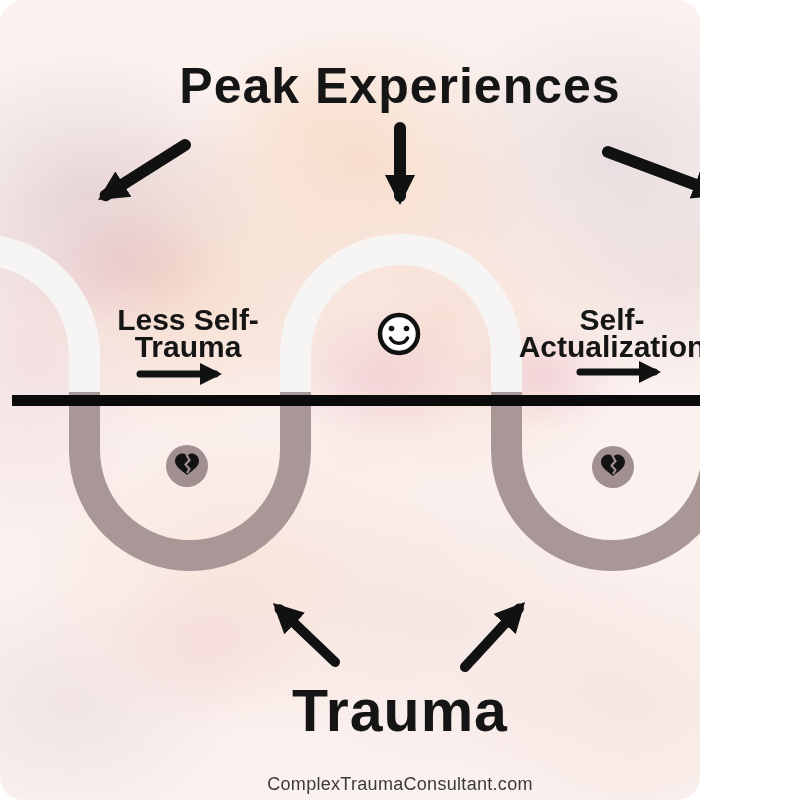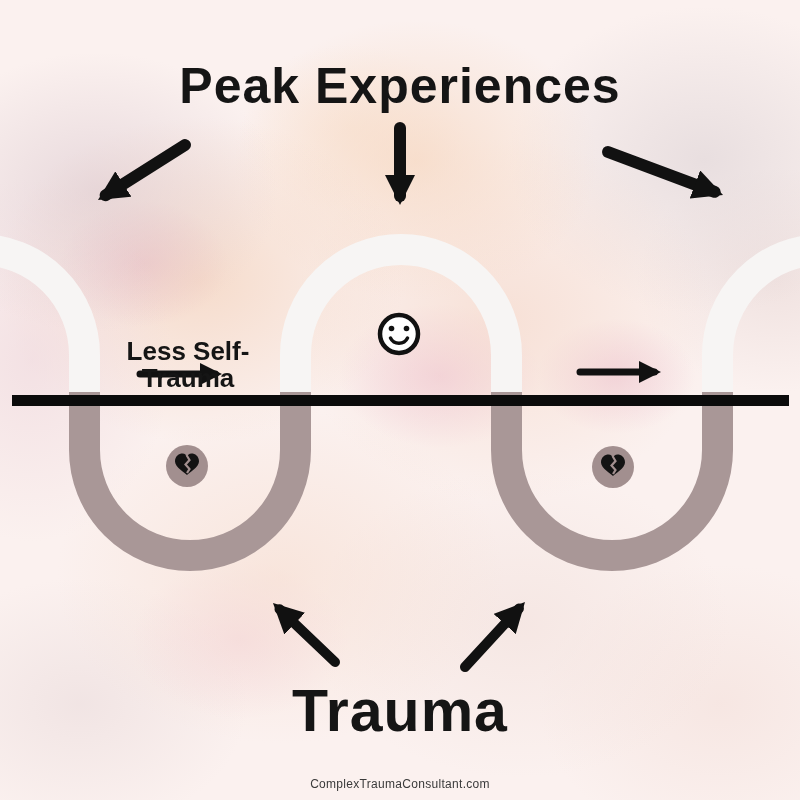--- a/index.html
+++ b/index.html
@@ -1,21 +1,22 @@
 <!DOCTYPE html>
 <html style="--color-text: #151515; --color-line: #0b0b0b; --color-arrow: #111111; --color-peak-arch: #f7f5f4; --color-trough-arch: #a99797; --color-heart-circle: #a28f8f; --color-heart: #131313; --color-watermark-text: #3a3a3a; --color-background-base: #fbf1ef;"><head>
 <meta charset="utf-8">
 <style>
   html,body{margin:0;padding:0;}
   .canvas{
     position:relative;
-    width:800px;height:800px;
+    width:700px;height:800px;
     overflow:hidden;
     font-family:"Liberation Sans", sans-serif;
     background-color:var(--color-background-base,#fbf1ef);
+    border-radius:23px;
   }
   
   .bg{
     position:absolute;inset:0;
     background-image:
       radial-gradient(ellipse 260px 200px at 12% 24%, rgba(216,196,204,0.55), rgba(216,196,204,0) 70%),
       radial-gradient(ellipse 200px 260px at 4% 45%, rgba(238,214,220,0.60), rgba(238,214,220,0) 70%),
       radial-gradient(ellipse 300px 240px at 25% 35%, rgba(243,208,184,0.65), rgba(243,208,184,0) 68%),
       radial-gradient(ellipse 120px 90px at 18% 33%, rgba(226,156,196,0.45), rgba(226,156,196,0) 70%),
       radial-gradient(ellipse 260px 200px at 52% 20%, rgba(246,215,192,0.70), rgba(246,215,192,0) 70%),
@@ -43,25 +44,25 @@
   .ah{fill:var(--color-arrow,#111111);}
   .smiley-ring{fill:#ffffff;stroke:var(--color-arrow,#111111);stroke-width:4.5;}
   .smiley-eye{fill:var(--color-arrow,#111111);}
   .smiley-mouth{fill:none;stroke:var(--color-arrow,#111111);stroke-width:3.5;stroke-linecap:round;}
   .heart-circle{fill:var(--color-heart-circle,#a28f8f);}
   .heart{fill:var(--color-heart,#131313);}
   .heart-crack{fill:none;stroke:var(--color-heart-circle,#a28f8f);stroke-width:2.2;stroke-linejoin:miter;}
 
   .txt{position:absolute;color:var(--color-text,#151515);text-align:center;white-space:nowrap;}
   .title{left:400px;top:86px;transform:translate(-50%,-50%);font-size:50px;font-weight:700;letter-spacing:1px;}
-  .label{font-size:26px;font-weight:700;line-height:27px;margin-top:32px;}
+  .label{font-size:30px;font-weight:700;line-height:27px;}
   .label-left{left:188px;top:306px;transform:translateX(-50%);}
   .label-right{left:612px;top:306px;transform:translateX(-50%);}
   .trauma{left:400px;top:711px;transform:translate(-50%,-50%);font-size:59px;font-weight:700;letter-spacing:1px;}
-  .watermark{left:400px;top:784px;transform:translate(-50%,-50%);font-size:12px;font-weight:400;letter-spacing:0.3px;color:var(--color-watermark-text,#3a3a3a);}
+  .watermark{left:400px;top:784px;transform:translate(-50%,-50%);font-size:18px;font-weight:400;letter-spacing:0.3px;color:var(--color-watermark-text,#3a3a3a);}
 </style>
 </head>
 <body>
 
 <div class="canvas">
   <div class="bg"></div>
 
   <svg class="scene" viewBox="0 0 800 800" aria-hidden="true">
     <defs>
       <marker id="ah-big" viewBox="0 0 10 10" refX="7" refY="5" markerWidth="30" markerHeight="30" markerUnits="userSpaceOnUse" orient="auto">
@@ -114,17 +115,21 @@
     <path class="arrow mid" d="M465 667 L518.9 608.6" marker-end="url(#ah-big)"></path>
   </svg>
 
   <div class="txt title">Peak Experiences</div>
 
   <div class="txt label label-left">
     <div>Less Self-</div>
     <div>Trauma</div>
   </div>
 
+  <div class="txt label label-right">
+    <div>Self-</div>
+    <div>Actualization</div>
+  </div>
 
   <div class="txt trauma">Trauma</div>
 
   <div class="txt watermark">ComplexTraumaConsultant.com</div>
 </div>
 
 </body></html>

